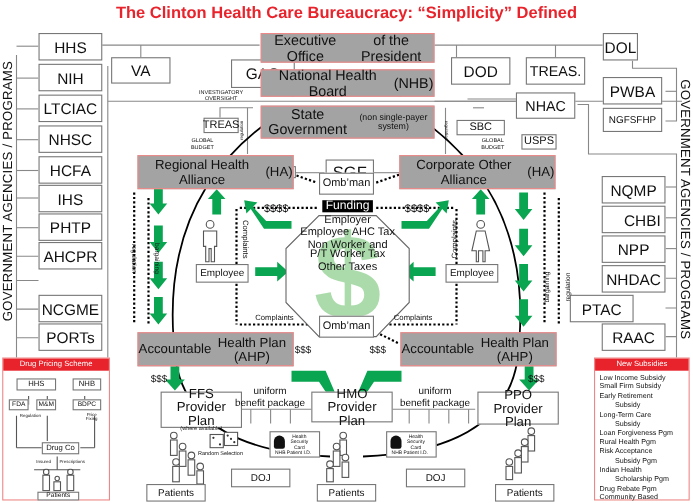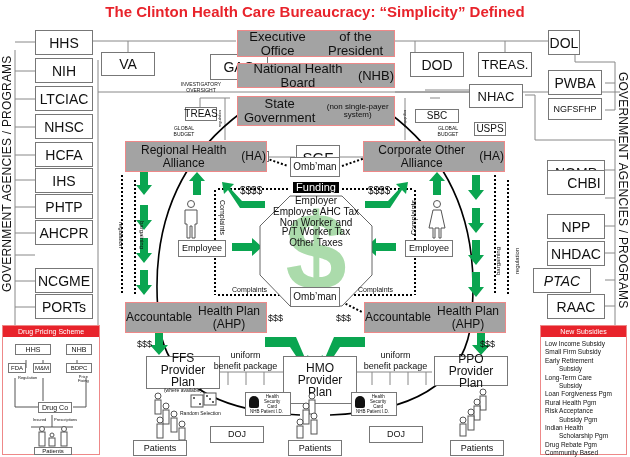--- a/index.html
+++ b/index.html
@@ -159,24 +159,24 @@
 </div>
 <div class="box" style="left:410px;top:52px;width:54px;height:25px;font-size:14px;">DOD</div>
 <div class="box" style="left:478px;top:52px;width:54px;height:25px;font-size:13px;">TREAS.</div>
 <div class="box agency" style="left:548px;top:30px;width:32px;">DOL</div>
 <div class="box agency" style="left:548px;top:70px;width:54px;">PWBA</div>
 <div class="box" style="left:548px;top:98px;width:54px;height:22px;font-size:9px;">NGFSFHP</div>
 <div class="box" style="left:469px;top:84px;width:54px;height:24px;font-size:13px;">NHAC</div>
 <div class="box" style="left:474px;top:122px;width:32px;height:14px;font-size:10px;">USPS</div>
 
 <div class="box agency" style="left:547px;top:160px;">NQMP</div>
-<div class="box agency" style="left:547px;top:170px;padding-left:16px;">CHBI</div>
+<div class="box agency" style="left:547px;top:187px;padding-left:16px;">CHBI</div>
 <div class="box agency" style="left:547px;top:214px;">NPP</div>
 <div class="box agency" style="left:547px;top:241px;">NHDAC</div>
-<div class="box agency" style="left:533px;top:268px;font-style:italic;">PTAC</div>
+<div class="box agency" style="left:518px;top:268px;">PTAC</div>
 <div class="box agency" style="left:547px;top:294px;">RAAC</div>
 
 <div class="rbox" style="left:237px;top:96px;width:158px;height:30px;">
   <span style="font-size:13px;">State Government</span>
   <span style="font-size:8px;">(non single-payer system)</span>
 </div>
 <div class="box" style="left:185px;top:107px;width:32px;height:14px;font-size:10px;">TREAS</div>
 <div class="box" style="left:415px;top:109px;width:44px;height:14px;font-size:10px;">SBC</div>
 <div class="abs tiny" style="left:170px;top:125px;width:28px;text-align:center;">GLOBAL BUDGET</div>
 <div class="abs tiny" style="left:434px;top:125px;width:28px;text-align:center;">GLOBAL BUDGET</div>
@@ -246,21 +246,21 @@
 <div class="abs" style="left:137px;top:339px;font-size:9px;">$$$</div>
 <div class="abs" style="left:268px;top:313px;font-size:9px;">$$$</div>
 <div class="abs" style="left:336px;top:313px;font-size:9px;">$$$</div>
 <div class="abs" style="left:480px;top:339px;font-size:9px;">$$$</div>
 
 <div class="box" style="left:146px;top:356px;width:74px;height:33px;flex-direction:column;">
   <span style="font-size:12px;">FFS</span>
   <span style="font-size:12px;">Provider Plan</span>
   <span style="font-size:5px;">(where available)</span>
 </div>
-<div class="box" style="left:283px;top:356px;width:74px;height:48px;flex-direction:column;">
+<div class="box" style="left:283px;top:356px;width:74px;height:28px;flex-direction:column;">
   <span style="font-size:12px;">HMO</span>
   <span style="font-size:12px;">Provider Plan</span>
 </div>
 <div class="box" style="left:434px;top:356px;width:74px;height:30px;flex-direction:column;">
   <span style="font-size:12px;">PPO</span>
   <span style="font-size:12px;">Provider Plan</span>
 </div>
 <div class="abs" style="left:208px;top:350px;width:75px;text-align:center;font-size:9px;line-height:11px;">
   <div>uniform</div>
   <div>benefit package</div>

